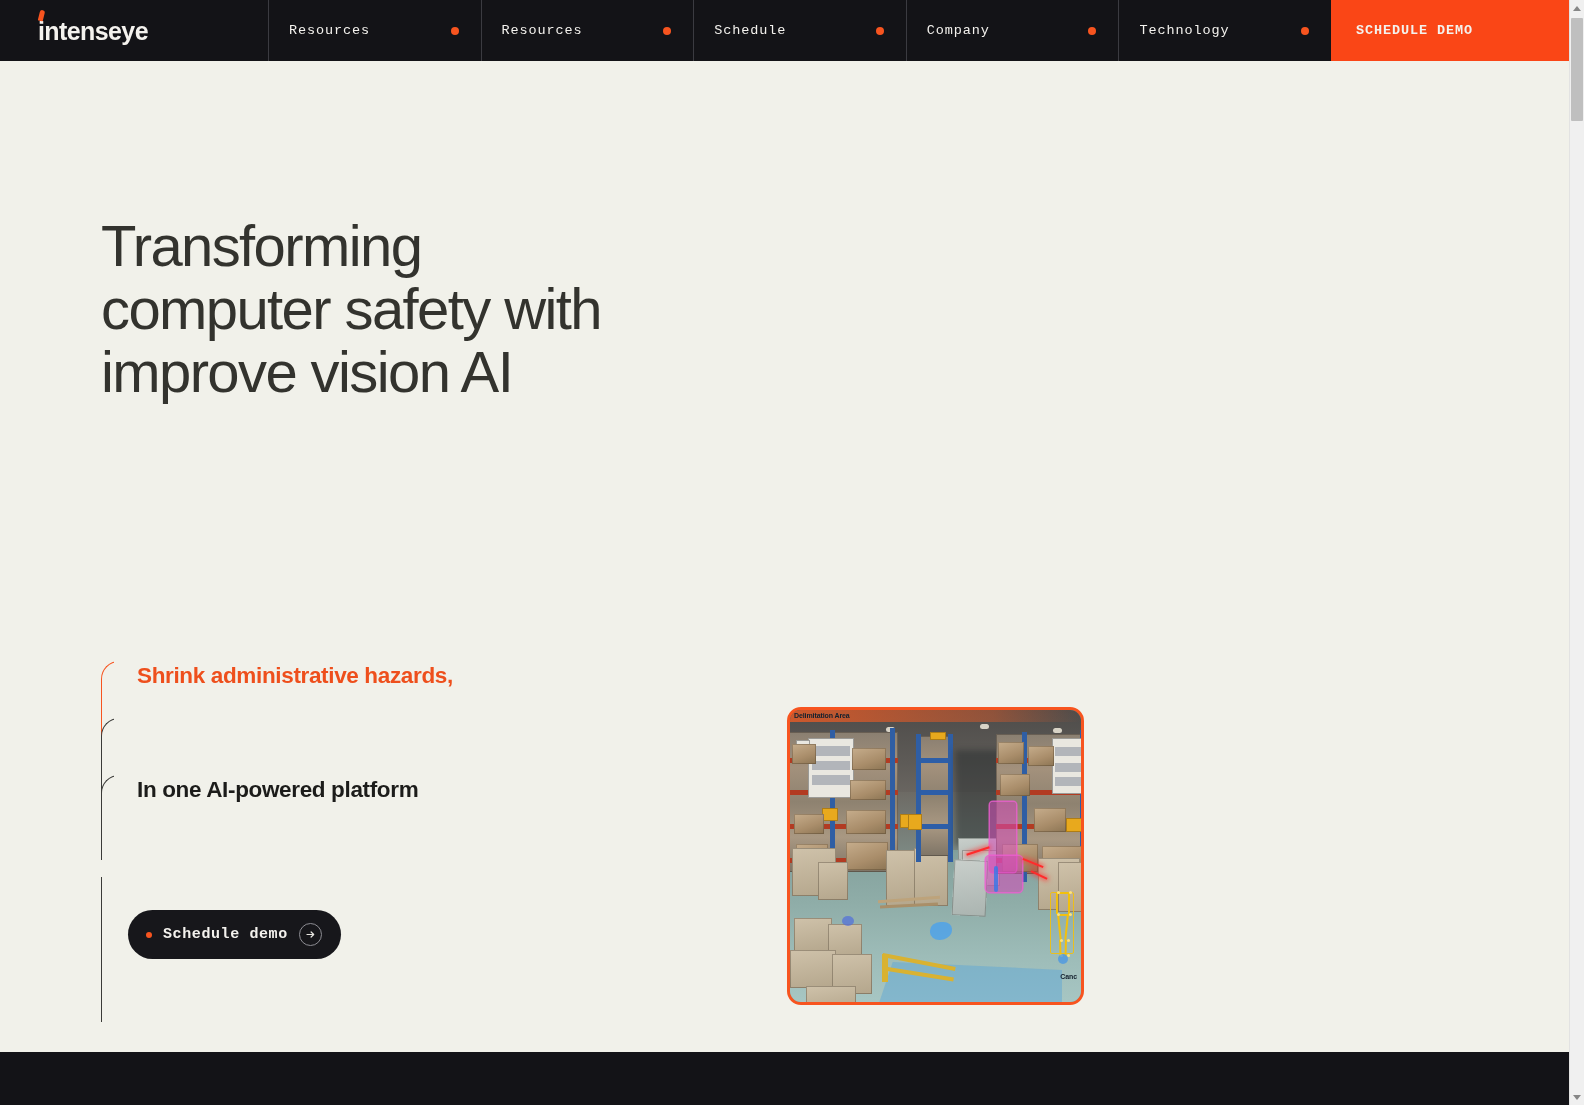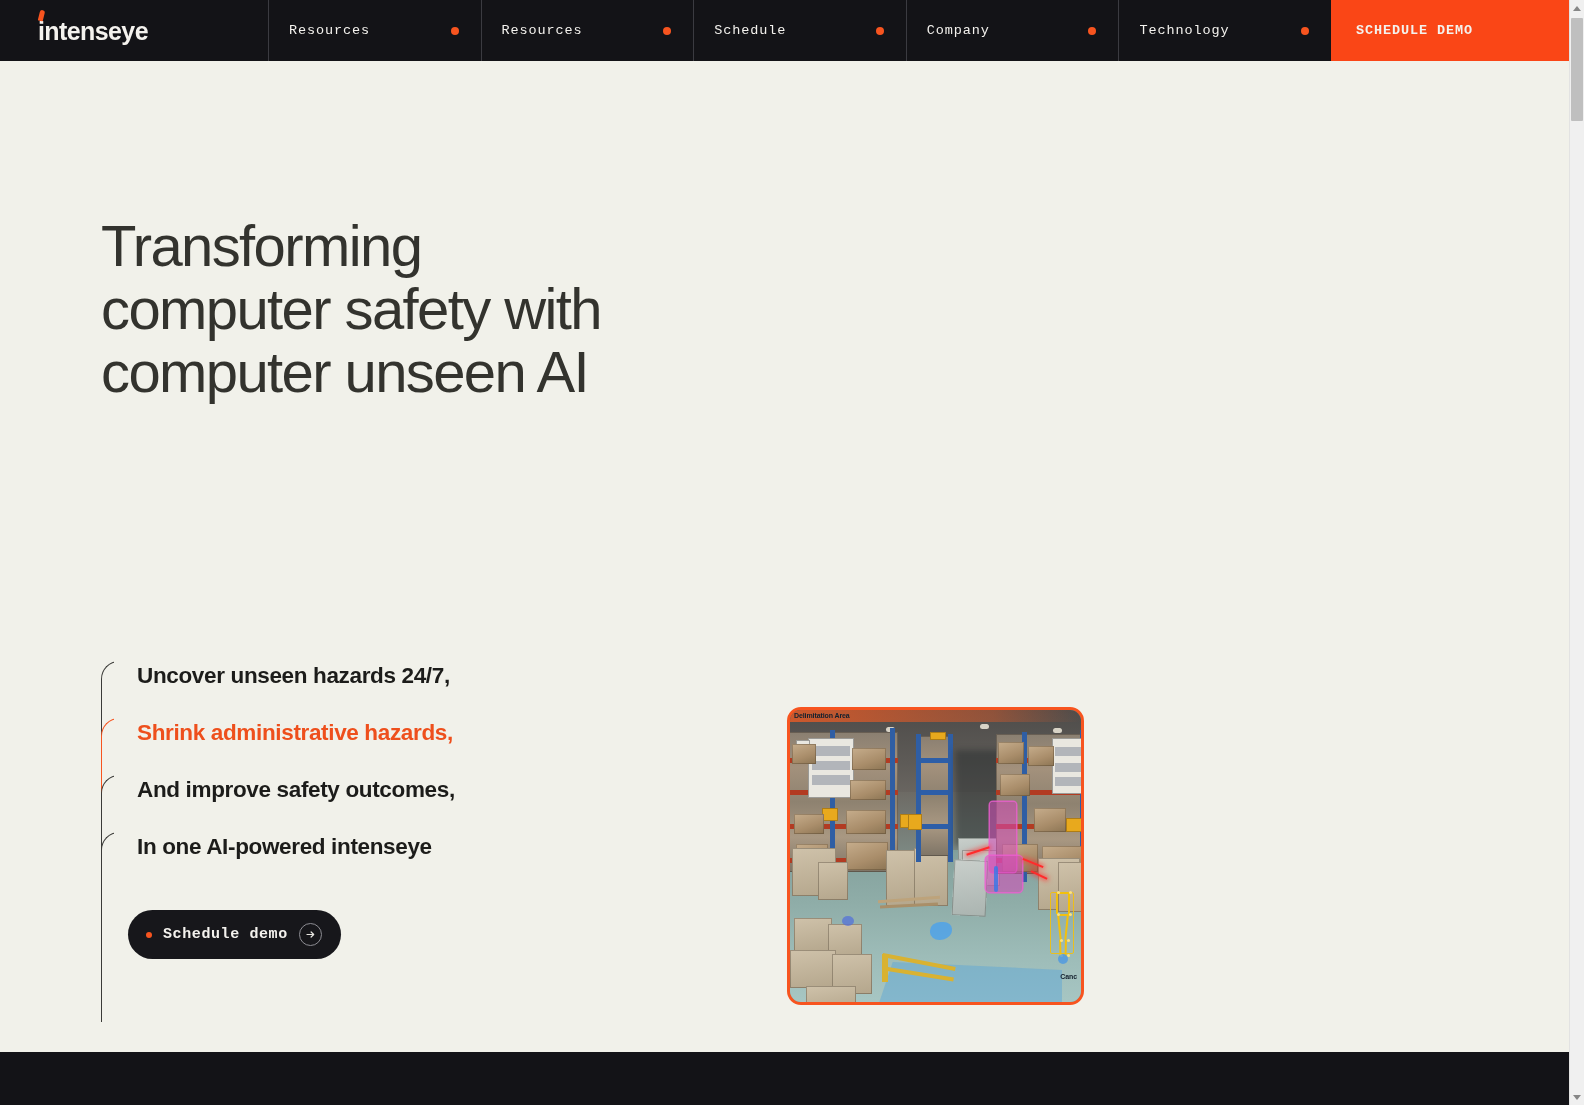--- a/index.html
+++ b/index.html
@@ -485,43 +485,38 @@
         <span class="nav-cta-label">SCHEDULE DEMO</span>
       </div>
 
     </nav>
 
     <section class="hero">
 
       <h1 class="hero-title">
         <span class="line">Transforming</span>
         <span class="line">computer safety with</span>
-        <span class="line">computer unseen AI</span>
+        <span class="line">improve vision AI</span>
       </h1>
 
       <div class="claims">
 
-        <div class="claim-row">
-          <span class="claim-connector"></span>
-          <span class="claim-text">Uncover unseen hazards 24/7,</span>
-        </div>
 
         <div class="claim-row active">
           <span class="claim-connector"></span>
           <span class="claim-text">Shrink administrative hazards,</span>
         </div>
 
         <div class="claim-row">
           <span class="claim-connector"></span>
-          <span class="claim-text">And improve safety outcomes,</span>
         </div>
 
         <div class="claim-row">
           <span class="claim-connector"></span>
-          <span class="claim-text">In one AI-powered intenseye</span>
+          <span class="claim-text">In one AI-powered platform</span>
         </div>
 
       </div>
 
       <div class="cta-wrap">
         <span class="cta-stem"></span>
         <button class="cta-button">
           <span class="cta-dot"></span>
           <span class="cta-label">Schedule demo</span>
           <span class="cta-arrow">

